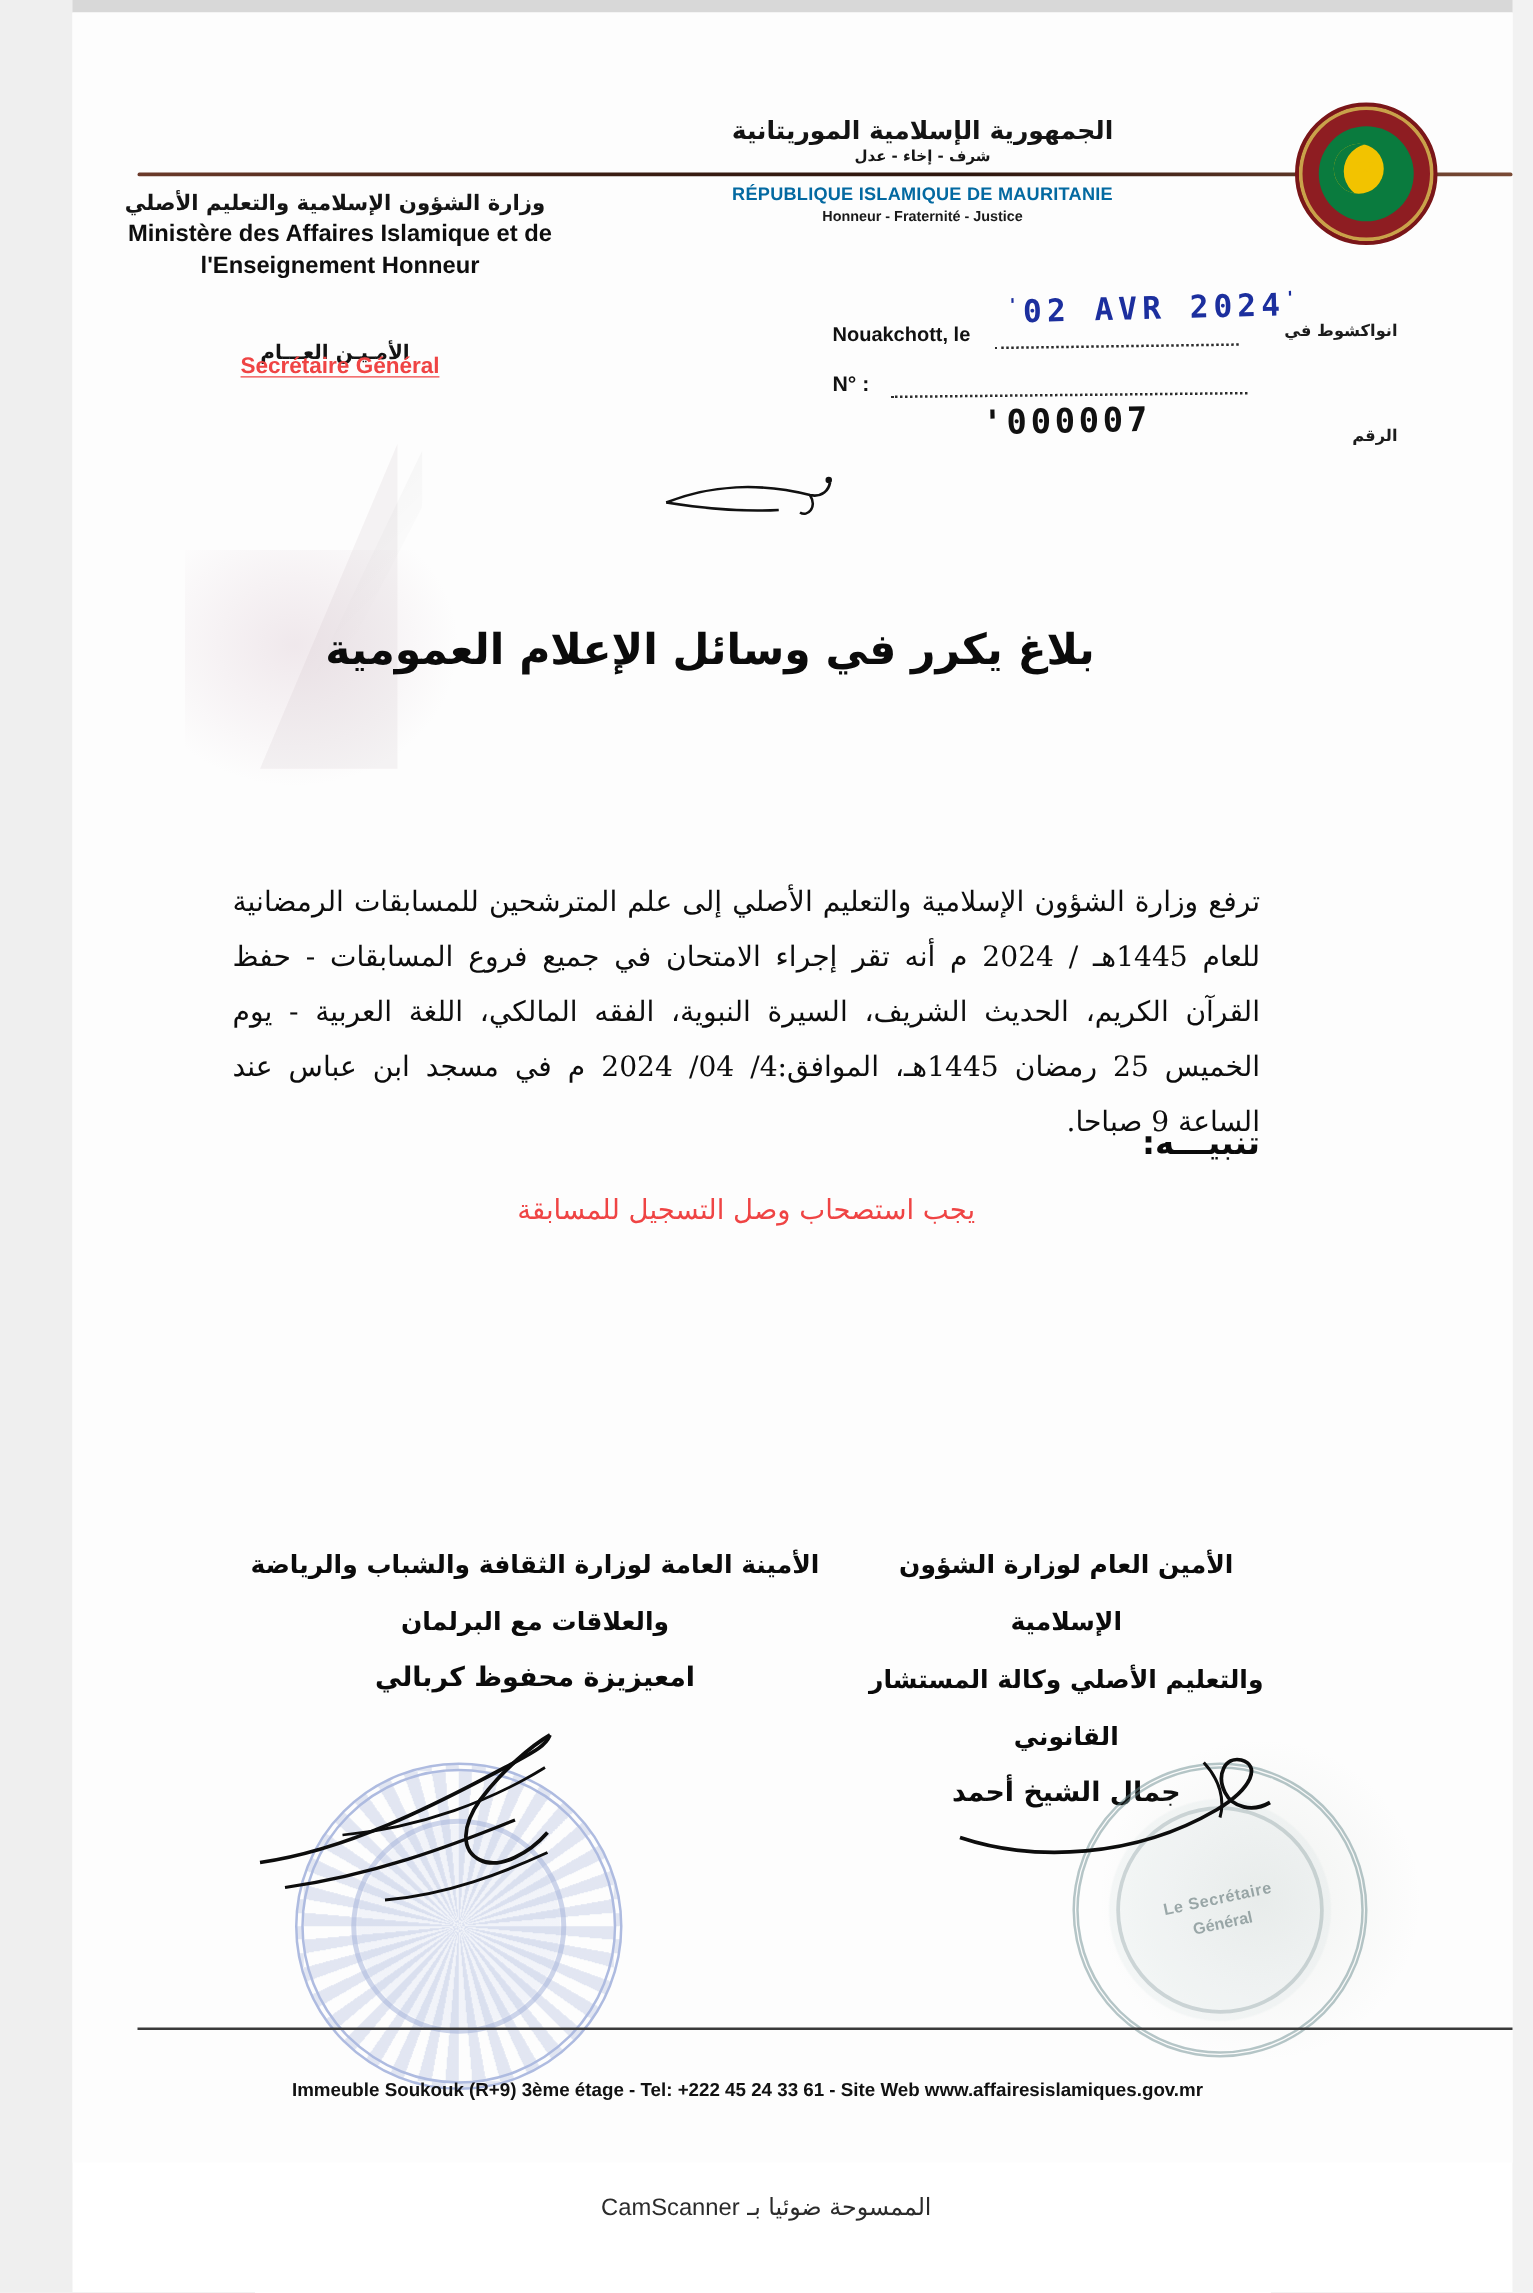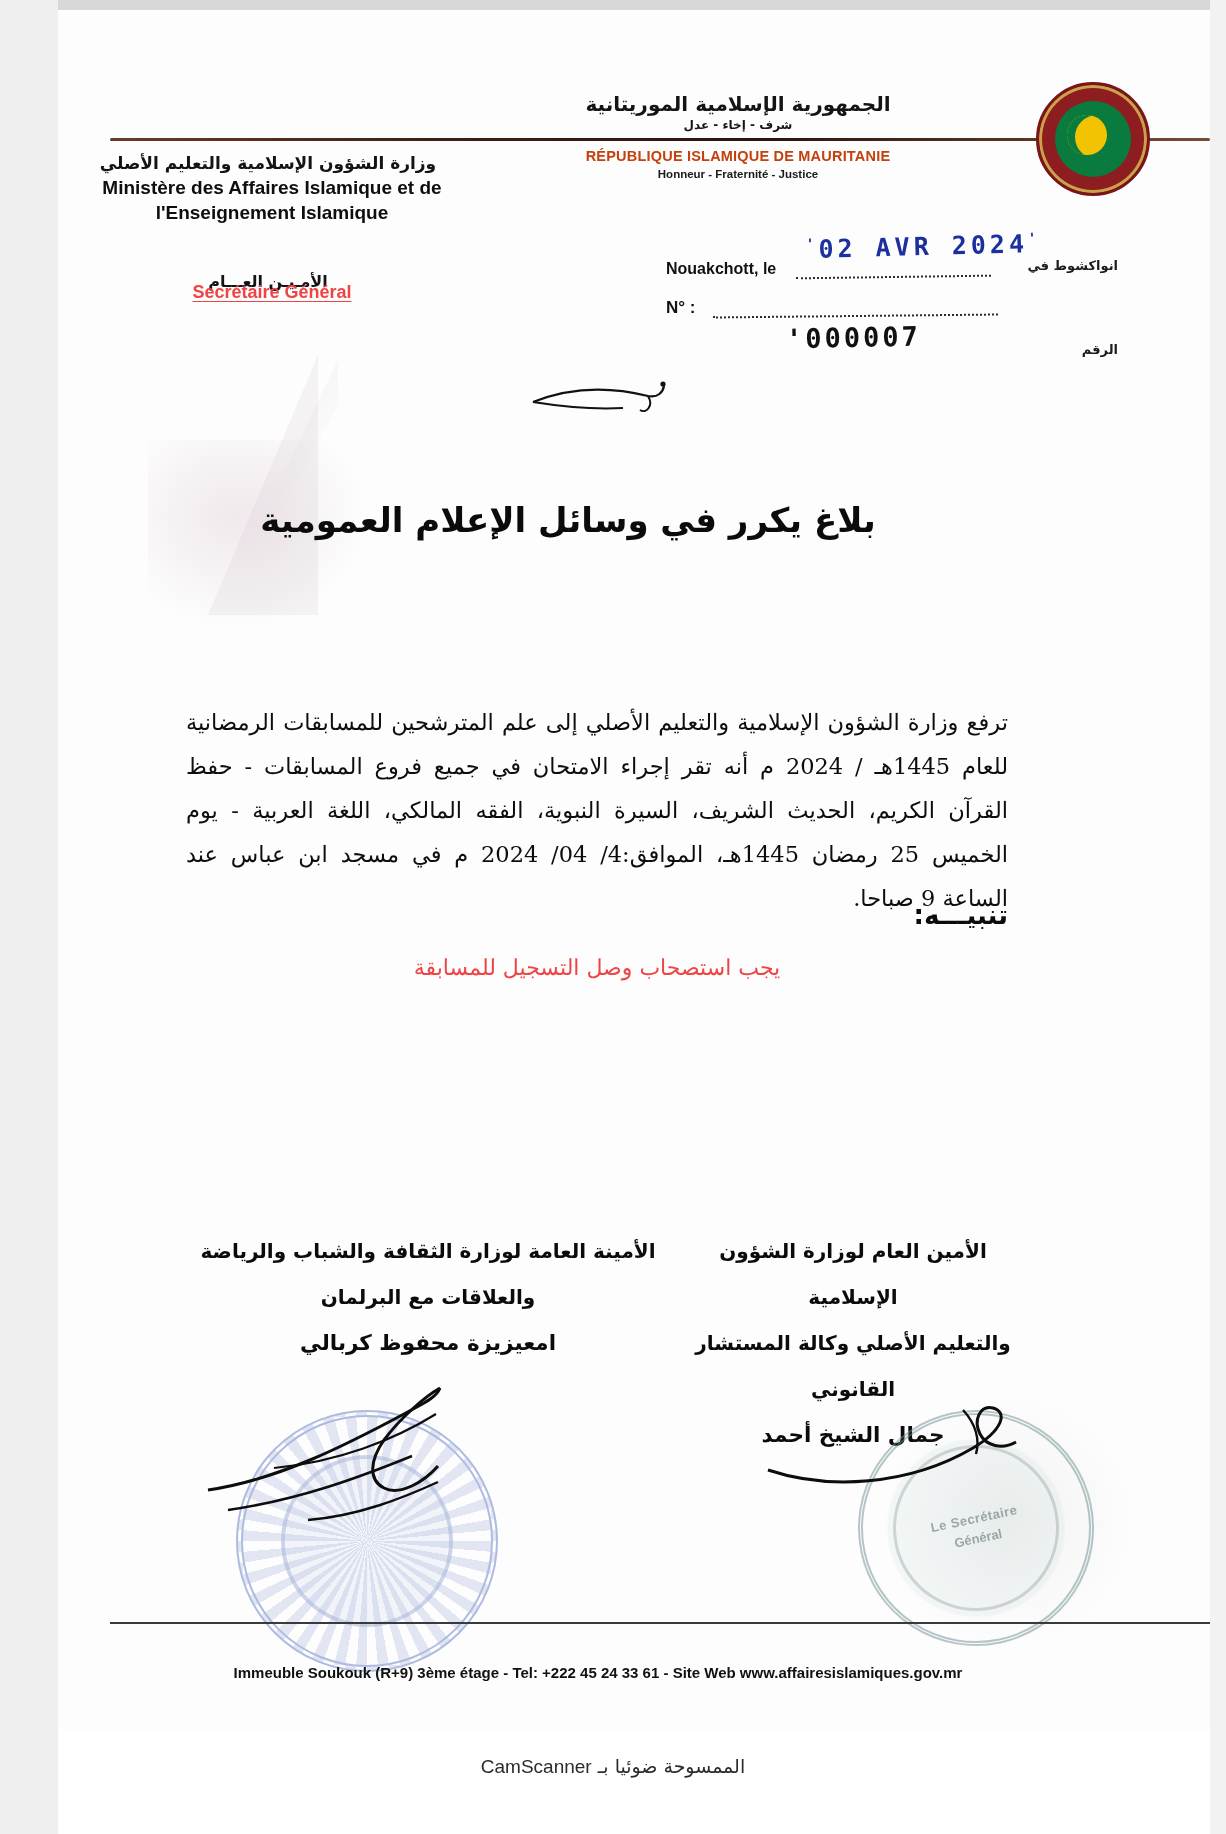--- a/index.html
+++ b/index.html
@@ -53,21 +53,21 @@
     direction: rtl;
   }
   .hdr-rule {
     position: absolute; left: 52px; top: 128px; width: 1100px; height: 3px;
     background: linear-gradient(90deg,#6b3a2a 0%, #3d1f14 30%, #2c150d 60%, #7a4a35 100%);
     border-radius: 2px;
   }
   .hdr-fr-republic {
     position: absolute; left: 470px; top: 138px; width: 420px;
     text-align: center;
-    font-size: 14.5px; font-weight: 700; color: #c2410c;
+    font-size: 14.5px; font-weight: 700; color: #0369a1;
     letter-spacing: 0.2px;
   }
   .hdr-fr-motto {
     position: absolute; left: 470px; top: 158px; width: 420px;
     text-align: center;
     font-size: 11.5px; font-weight: 700; color: #1a1a1a;
   }
   
   .emblem {
     position: absolute; left: 978px; top: 72px;
@@ -327,21 +327,21 @@
 
     <div class="emblem">
       <div class="ring-text"></div>
       <div class="inner"></div>
       <div class="crescent"></div>
       <div class="star">★</div>
     </div>
 
     <div class="min-ar">وزارة الشؤون الإسلامية والتعليم الأصلي</div>
     <div class="min-fr1">Ministère des Affaires Islamique et de</div>
-    <div class="min-fr2">l'Enseignement Islamique</div>
+    <div class="min-fr2">l'Enseignement Honneur</div>
     <div class="min-ar2">الأمـيـن العـــام</div>
     <div class="min-fr3">Secrétaire Général</div>
 
     <div class="lbl-nkc">Nouakchott, le</div>
     <div class="dotline-1"></div>
     <div class="lbl-no">N° :</div>
     <div class="dotline-2"></div>
     <div class="lbl-ar-nkc">انواكشوط في</div>
     <div class="lbl-ar-no">الرقم</div>
 

